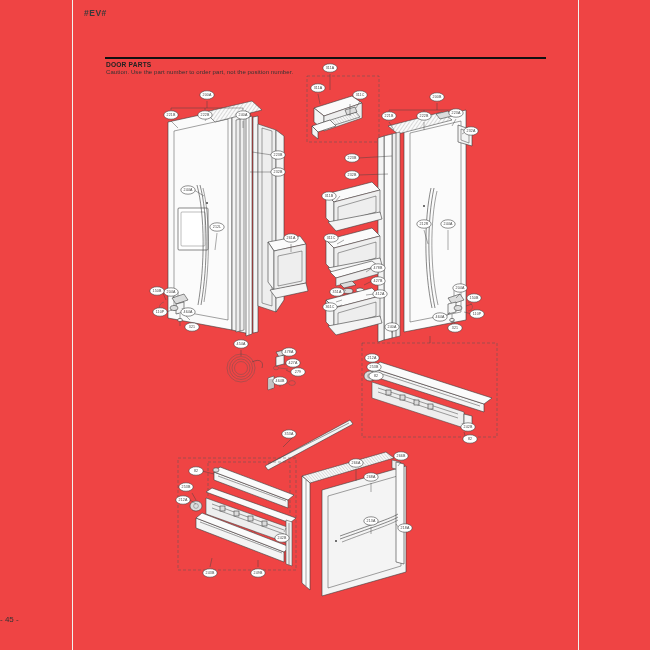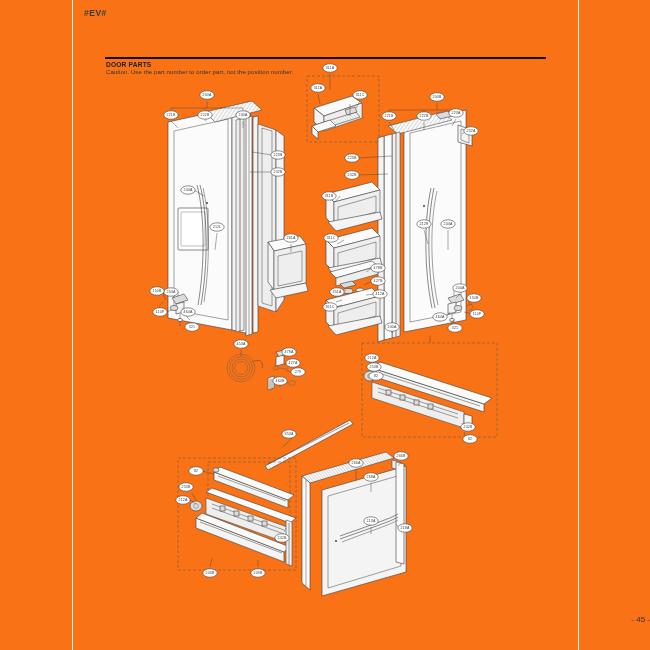--- a/index.html
+++ b/index.html
@@ -5,21 +5,21 @@
   html,body{margin:0;padding:0;}
   body{
     width:650px;height:650px;
     background:#ffffff;
     font-family:"Liberation Sans", sans-serif;
     overflow:hidden;
     position:relative;
   }
   #page{
     position:absolute;inset:0;
-    background:#f97316;
+    background:#ef4444;
   }
   
   .page-edge{
     position:absolute;top:0;bottom:0;width:1px;
     background:#f0f2ee;
   }
   .hdr-code{
     position:absolute;left:84px;top:8px;
     font-size:8.5px;font-weight:bold;color:#3a3a3a;
     letter-spacing:.5px;
@@ -31,21 +31,21 @@
   .sec-title{
     position:absolute;left:106px;top:61px;
     font-size:6.6px;font-weight:bold;color:#222;letter-spacing:.2px;
   }
   .sec-caution{
     position:absolute;left:106px;top:69px;
     font-size:6px;color:#333;letter-spacing:.1px;
   }
   .footer{
     position:absolute;left:0;right:0;top:615px;
-    text-align:right;font-size:8px;color:#333;
+    text-align:left;font-size:8px;color:#333;
   }
   svg#art{position:absolute;left:0;top:0;width:650px;height:650px;}
   .ln{fill:none;stroke:#3a3a3a;stroke-width:.6;}
   .ln2{fill:none;stroke:#444;stroke-width:.5;}
   .thin{fill:none;stroke:#555;stroke-width:.4;}
   .face{fill:#fbfbfb;stroke:#3a3a3a;stroke-width:.6;}
   .face2{fill:#f4f4f4;stroke:#3a3a3a;stroke-width:.6;}
   .face3{fill:#eeeeee;stroke:#444;stroke-width:.55;}
   .dark{fill:#dcdcdc;stroke:#333;stroke-width:.55;}
   .white{fill:#ffffff;stroke:#3a3a3a;stroke-width:.6;}

